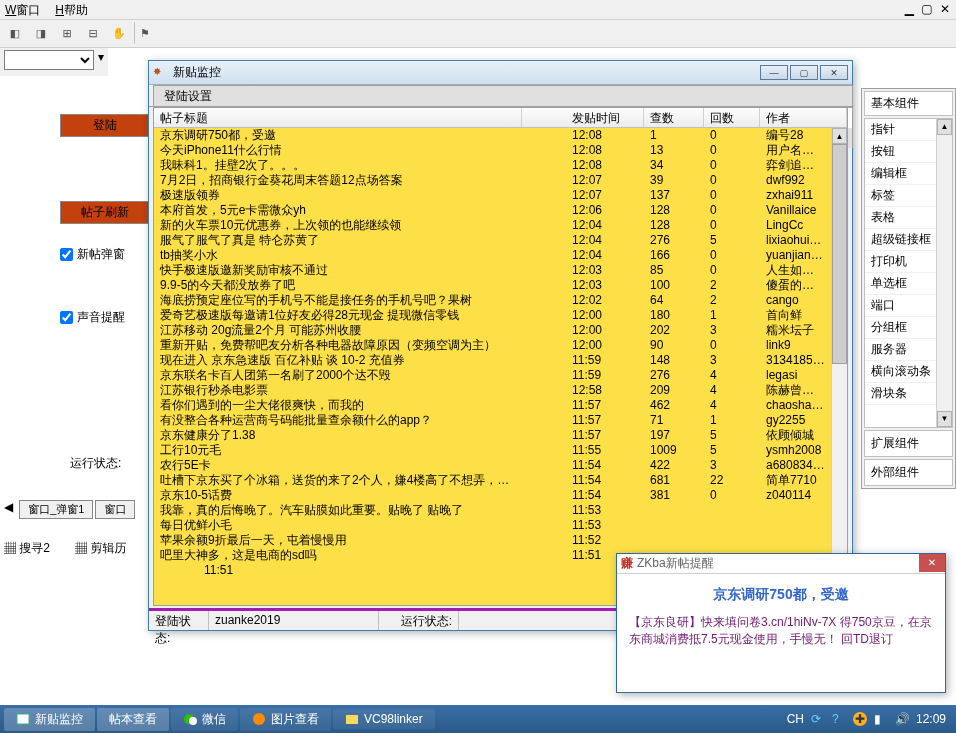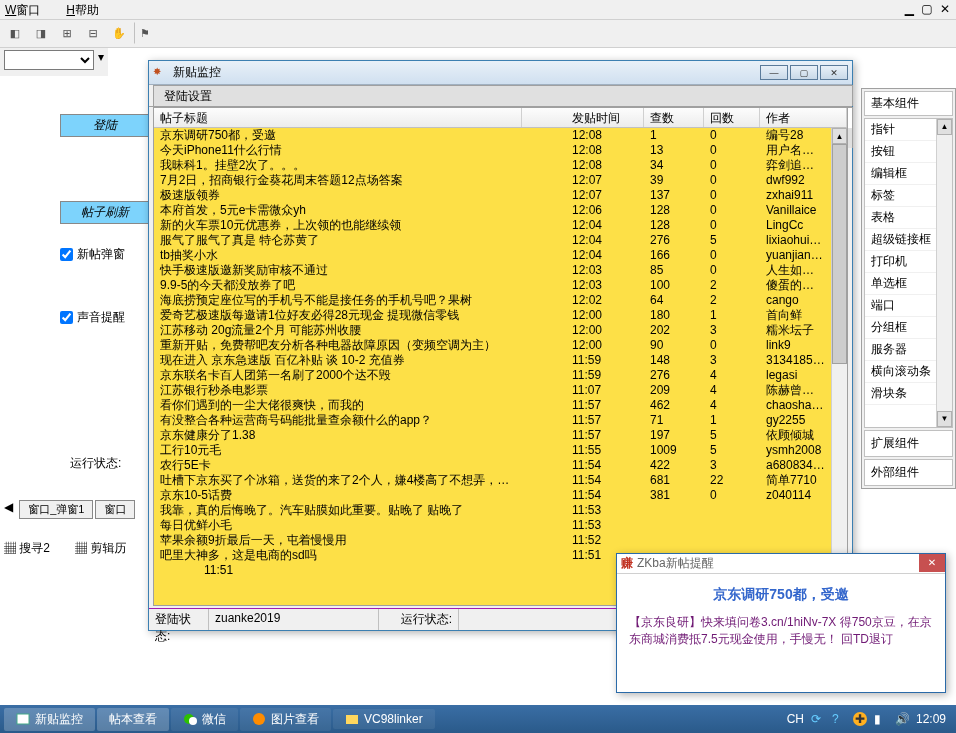--- a/index.html
+++ b/index.html
@@ -1,25 +1,25 @@
 <!DOCTYPE html>
 <html><head>
 <meta charset="utf-8">
 <style>
 * { margin: 0; padding: 0; box-sizing: border-box; font-family: "Microsoft YaHei", "SimSun", sans-serif; font-size: 12px; }
 body { background: #fff; width: 956px; height: 733px; overflow: hidden; position: relative; }
-.topmenu { position: absolute; top: 0; left: 0; right: 0; height: 20px; background: #f0f0f0; display: flex; gap: 26px; padding-left: 5px; border-bottom: 1px solid #d0d0d0; }
+.topmenu { position: absolute; top: 0; left: 0; right: 0; height: 20px; background: #f0f0f0; display: flex; gap: 15px; padding-left: 5px; border-bottom: 1px solid #d0d0d0; }
 .topmenu span { line-height: 20px; }
 .wincontrols-top { position: absolute; top: 2px; right: 6px; display: flex; gap: 2px; }
 .toolbar1 { position: absolute; top: 20px; left: 0; right: 0; height: 28px; background: #f0f0f0; display: flex; gap: 4px; padding: 2px 4px; border-bottom: 1px solid #d0d0d0; }
 .tbtn { width: 22px; height: 22px; border: 1px solid transparent; display: flex; align-items: center; justify-content: center; font-size: 11px; color: #555; }
 .toolbar2 { position: absolute; top: 48px; left: 0; height: 28px; background: #f0f0f0; display: flex; gap: 4px; padding: 2px 4px; }
 select.combo { height: 20px; width: 90px; border: 1px solid #7a7a7a; background: #fff; }
 .leftpanel { position: absolute; top: 80px; left: 60px; width: 90px; display: flex; flex-direction: column; gap: 22px; }
-.lbtn { border: 1px solid #888; background: #7dd3fc; padding: 2px 8px; text-align: center; font-style: italic; }
+.lbtn { border: 1px solid #888; background: #c2410c; padding: 2px 8px; text-align: center; }
 .chk { display: flex; align-items: center; gap: 4px; }
 .statusbar-left { position: absolute; top: 455px; left: 70px; }
 .lefttabs { position: absolute; top: 500px; left: 4px; display: flex; gap: 2px; }
 .lefttab { border: 1px solid #888; padding: 1px 8px; background: #f0f0f0; font-size: 11px; }
 .lefttabs2 { position: absolute; top: 540px; left: 4px; display: flex; gap: 25px; }
 
 .mainwin { position: absolute; top: 60px; left: 148px; width: 705px; height: 571px; border: 1px solid #3c7fb1; background: #f0f0f0; box-shadow: 2px 2px 8px rgba(0,0,0,0.3); }
 .titlebar { height: 24px; background: linear-gradient(#e8f0f8,#d0e0f0); display: flex; align-items: center; padding: 0 4px; border-bottom: 1px solid #a0b0c0; }
 .titlebar .ticon { width: 14px; height: 14px; margin-right: 6px; font-size: 10px; color: #c05020; }
 .titlebar .ttitle { flex: 1; }
@@ -32,21 +32,21 @@
 .thead { display: flex; background: linear-gradient(#fdfdfd,#ececec); border-bottom: 1px solid #c0c0c0; height: 20px; }
 .thead div { border-right: 1px solid #d0d0d0; padding: 2px 6px; font-size: 12px; }
 .c1 { width: 368px; } .c2 { width: 78px; margin-left: 44px; } .c3 { width: 60px; text-align: left;} .c4 { width: 56px; } .c5 { flex: 1; }
 .tbody { position: absolute; top: 20px; left: 0; right: 16px; bottom: 0; overflow: hidden; }
 .row { display: flex; height: 15px; line-height: 15px; font-size: 12px; }
 .row div { padding: 0 6px; overflow: hidden; white-space: nowrap; text-overflow: ellipsis; }
 .vscroll { position: absolute; top: 20px; right: 0; bottom: 0; width: 16px; background: #f0f0f0; border-left: 1px solid #d0d0d0; }
 .vscroll .arr { height: 16px; background: #e0e0e0; border: 1px solid #b0b0b0; display: flex; align-items: center; justify-content: center; font-size: 8px; }
 .vscroll .thumb { position: absolute; top: 16px; left: 0; right: 0; height: 220px; background: #cdcdcd; border: 1px solid #a0a0a0; }
 .vscroll .arr.dn { position: absolute; bottom: 0; left: 0; right: 0; }
-.statusbar { position: absolute; bottom: 0; left: 0; right: 0; height: 22px; display: flex; border-top: 1px solid #a21caf; background: #f0f0f0; }
+.statusbar { position: absolute; bottom: 0; left: 0; right: 0; height: 22px; display: flex; border-top: 3px solid #a21caf; background: #f0f0f0; }
 .statusbar div { padding: 2px 6px; border-right: 1px solid #c0c0c0; }
 
 .rightpanel { position: absolute; top: 88px; right: 0; width: 95px; border: 1px solid #a0a0a0; background: #f0f0f0; }
 .rphdr { padding: 3px 6px; border: 1px solid #c0c0c0; margin: 2px; background: #fff; }
 .rplist { background: #fff; margin: 0 2px; border: 1px solid #c0c0c0; position: relative; }
 .rpitem { padding: 2px 6px; border-bottom: 1px solid #f0f0f0;}
 .rpscroll { position: absolute; top: 0; right: 0; bottom: 0; width: 16px; background: #f0f0f0; border-left: 1px solid #d0d0d0;}
 .rparr { height: 16px; text-align: center; font-size: 8px; background: #e0e0e0; border: 1px solid #b0b0b0; line-height: 14px;}
 .rpsection { padding: 4px 6px; border: 1px solid #c0c0c0; margin: 2px; background: #fff; }
 
@@ -256,21 +256,21 @@
         </div>
         <div class="row">
           <div class="c1">京东联名卡百人团第一名刷了2000个达不毁</div>
           <div class="c2">11:59</div>
           <div class="c3">276</div>
           <div class="c4">4</div>
           <div class="c5">legasi</div>
         </div>
         <div class="row">
           <div class="c1">江苏银行秒杀电影票</div>
-          <div class="c2">11:07</div>
+          <div class="c2">12:58</div>
           <div class="c3">209</div>
           <div class="c4">4</div>
           <div class="c5">陈赫曾小贤</div>
         </div>
         <div class="row">
           <div class="c1">看你们遇到的一尘大佬很爽快，而我的</div>
           <div class="c2">11:57</div>
           <div class="c3">462</div>
           <div class="c4">4</div>
           <div class="c5">chaoshanboy</div>

